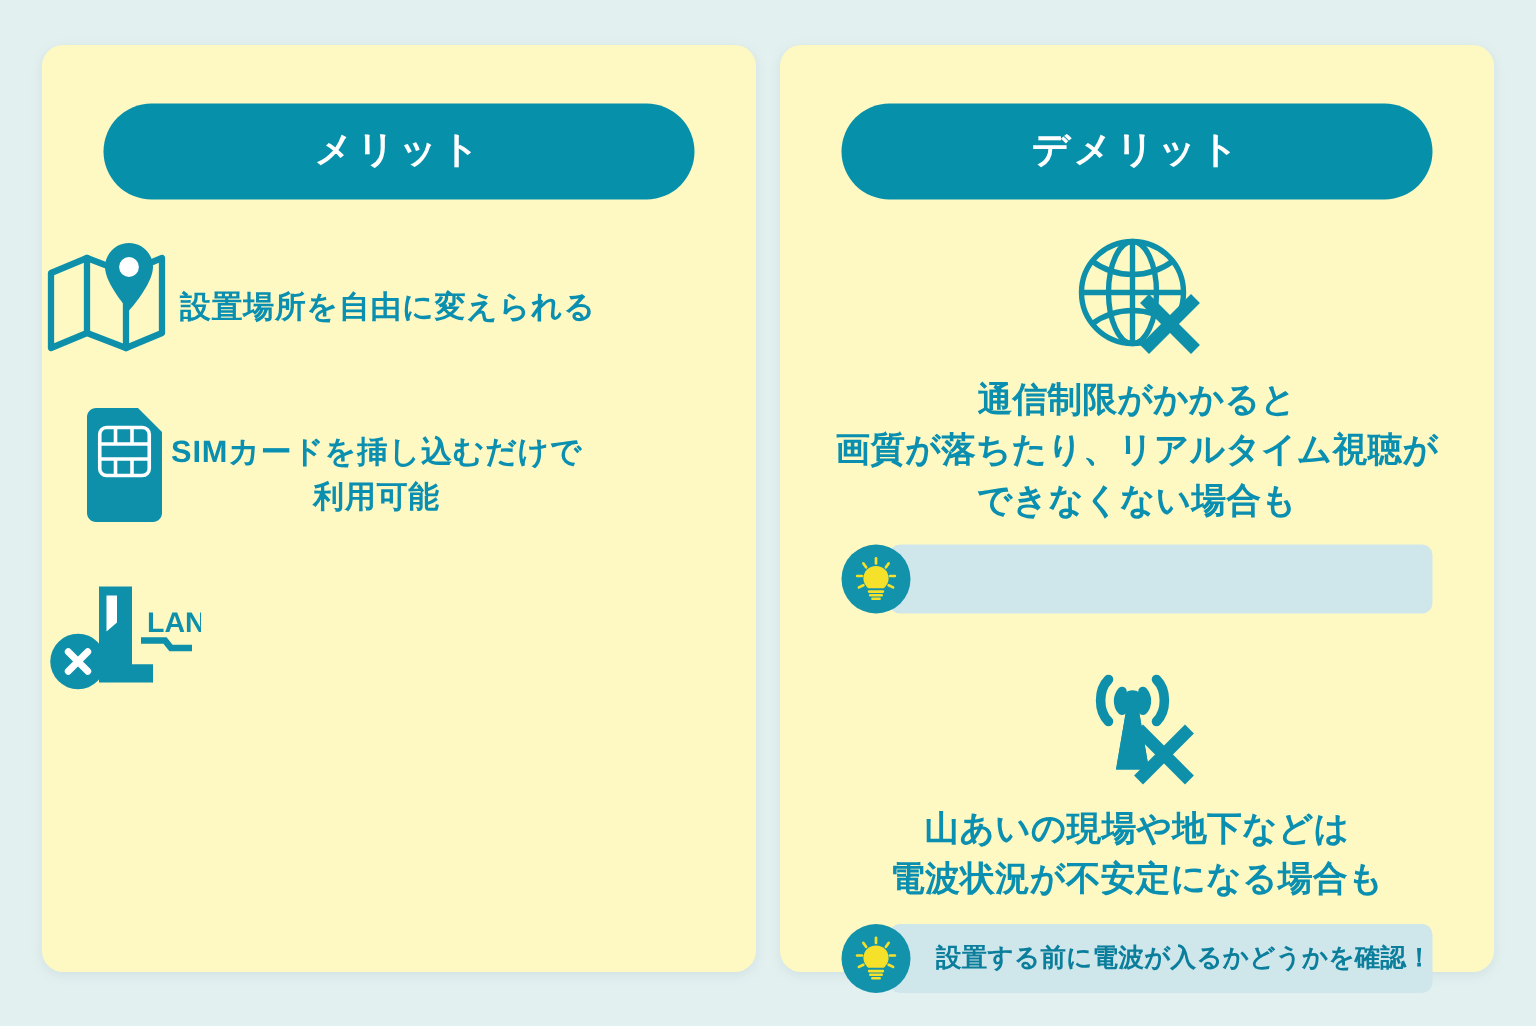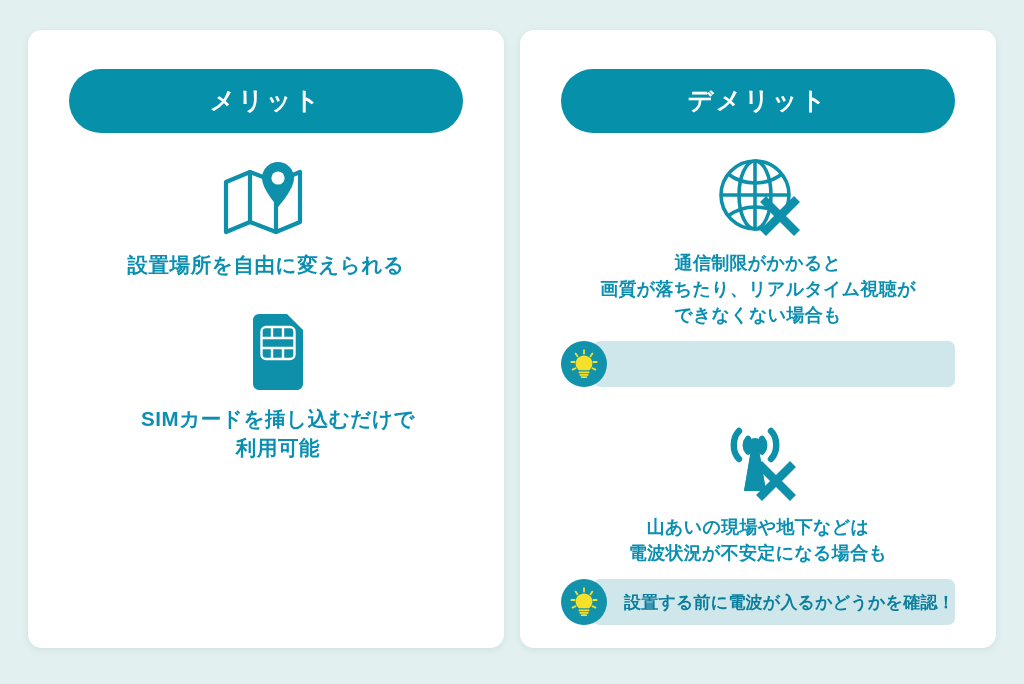--- a/index.html
+++ b/index.html
@@ -20,21 +20,21 @@
     position: relative;
     width: 1024px;
     height: 684px;
     display: flex;
     gap: 16px;
     padding: 30px 28px 36px 28px;
   }
 
   .panel {
     position: relative;
-    background: #ffffff;
+    background: #fef9c3;
     border-radius: 14px;
     box-shadow: 0 2px 7px rgba(120, 150, 155, 0.17);
     flex: 1 1 0;
     display: flex;
     flex-direction: column;
     align-items: center;
     padding: 10px 0 0 0;
   }
 
   .panel-header {
@@ -57,21 +57,20 @@
     width: 100%;
     flex: 1;
     display: flex;
     flex-direction: column;
     justify-content: flex-start;
     padding-top: 27px;
   }
 
   .merit-item {
     display: flex;
-    flex-direction: column;
     align-items: center;
   }
   .merit-item.m0 { margin-top: 0px; }
   .merit-item.m1 { margin-top: 34px; padding-left: 24px; }
   .merit-item.m2 { margin-top: 36px; }
 
   .merit-icon {
     height: 78px;
     display: flex;
     align-items: center;
@@ -110,21 +109,21 @@
   .demerit-icon {
     height: 86px;
     display: flex;
     align-items: center;
     justify-content: center;
   }
 
   .demerit-label {
     margin-top: 9px;
     color: #0b8fb0;
-    font-size: 18px;
+    font-size: 23px;
     font-weight: 700;
     line-height: 1.45;
     text-align: center;
     letter-spacing: 0.3px;
     white-space: pre-line;
   }
 
   .tip-row {
     position: relative;
     margin-top: 13px;
@@ -207,20 +206,38 @@
               <line x1="25" y1="34" x2="25" y2="45"></line>
               <line x1="36" y1="34" x2="36" y2="45"></line>
             </g>
           </svg>
         </div>
         <div class="merit-label">SIMカードを挿し込むだけで
 利用可能</div>
       </div>
 
       <div class="merit-item m2">
+        <div class="merit-icon">
+          <svg width="106" height="76" viewBox="0 0 106 76" aria-hidden="true">
+            <g fill="#0e90ab">
+              <path d="M38 4 L60 4 L60 56 L74 56 L74 68 L38 68 Z"></path>
+              <path d="M60 56 L74 56 L74 68 Z" fill="#0e90ab"></path>
+              <path d="M43 10 L50 10 L50 28 L43 34 Z" fill="#ffffff"></path>
+            </g>
+            <g fill="none" stroke="#0e90ab" stroke-width="4.4" stroke-linejoin="miter">
+              <path d="M66 40 L82 40 L86 45 L100 45"></path>
+            </g>
+            <text x="70" y="34" font-family="'Liberation Sans', sans-serif" font-size="19" font-weight="700" fill="#0e90ab">LAN</text>
+            <circle cx="24" cy="54" r="18.5" fill="#0e90ab"></circle>
+            <g stroke="#ffffff" stroke-width="4.6" stroke-linecap="round">
+              <line x1="17.5" y1="47.5" x2="30.5" y2="60.5"></line>
+              <line x1="30.5" y1="47.5" x2="17.5" y2="60.5"></line>
+            </g>
+          </svg>
+        </div>
       </div>
 
     </div>
   </section>
 
   <section class="panel">
     <div class="panel-header">デメリット</div>
 
     <div class="demerit-body">
 

